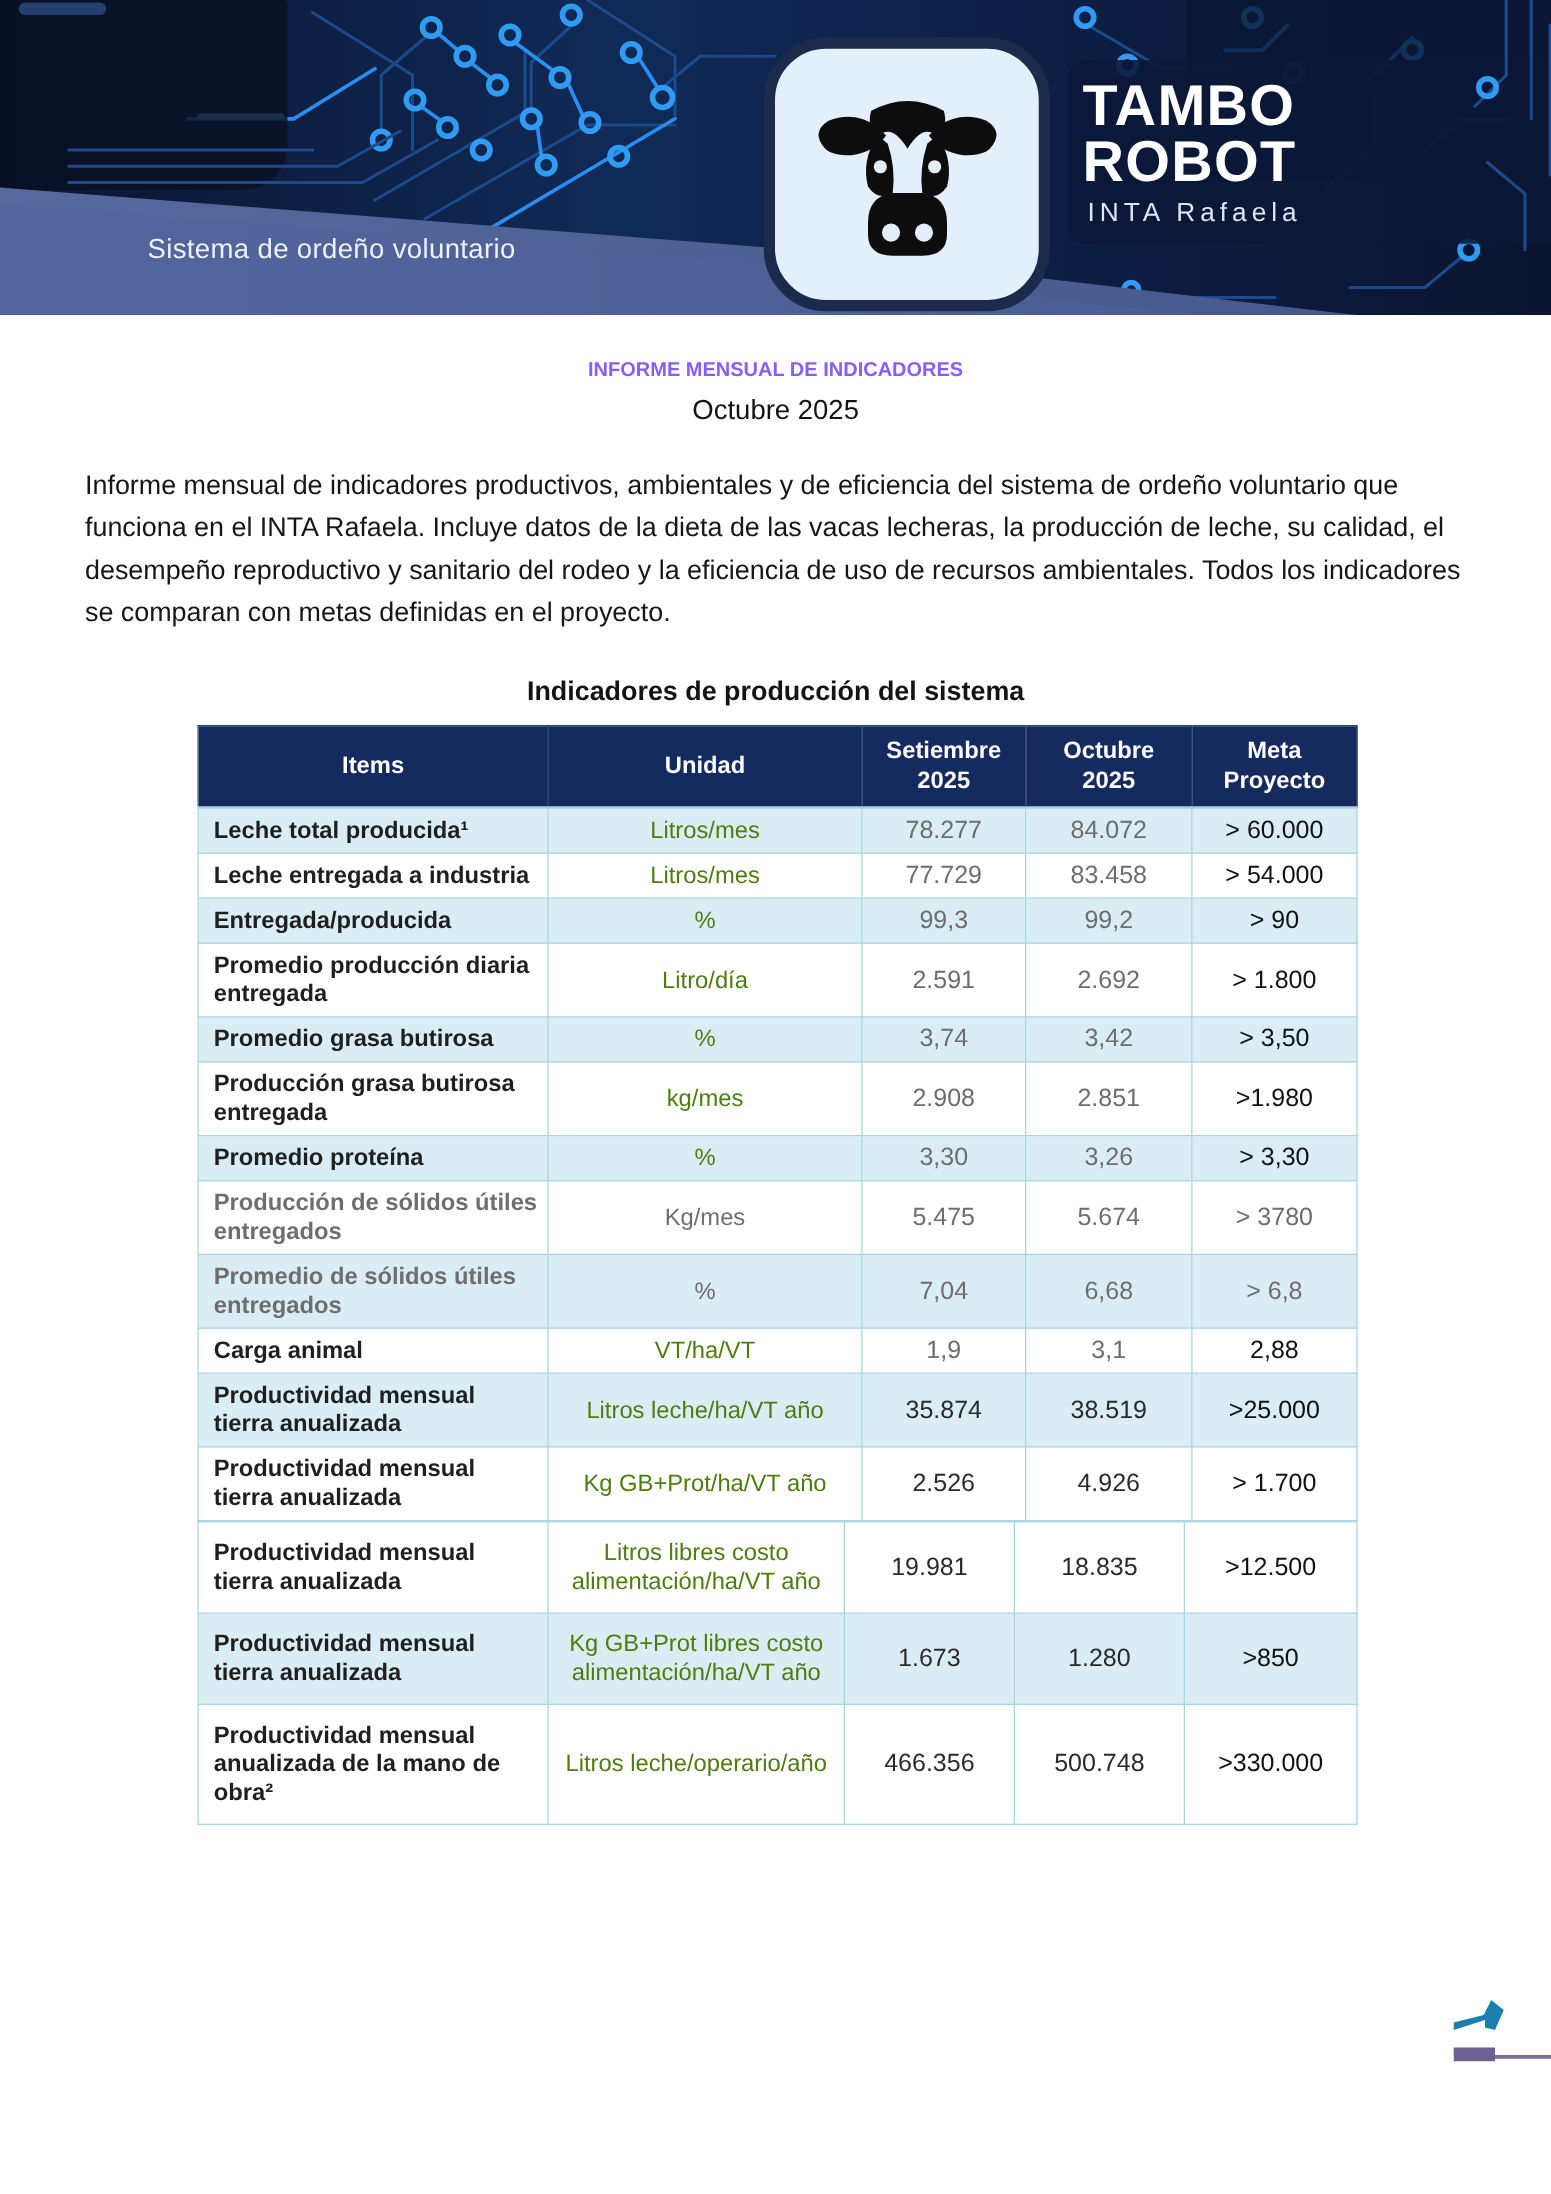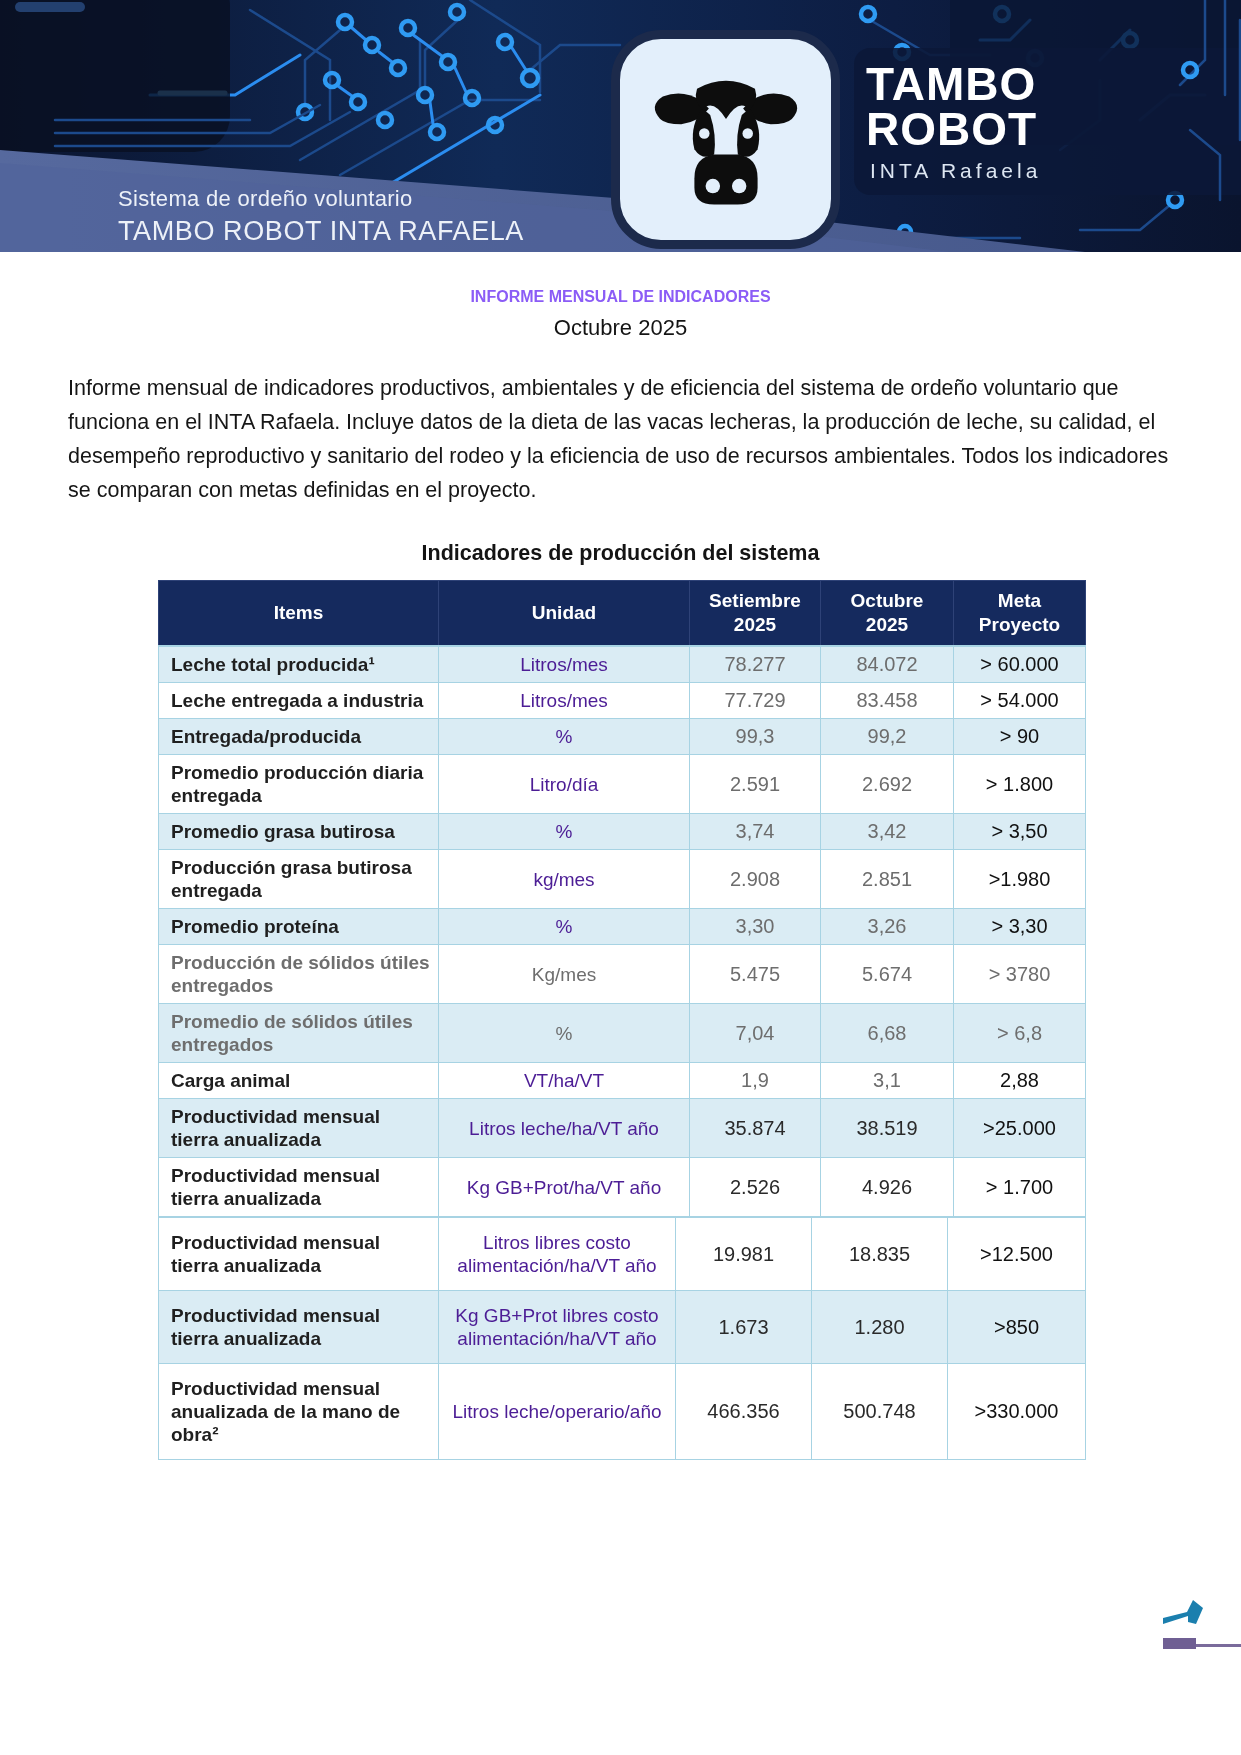--- a/index.html
+++ b/index.html
@@ -42,21 +42,21 @@
   table { border-collapse:collapse; table-layout:fixed; width:927px; }
   th {
     background:#152a5e; color:#ffffff; font-weight:700; font-size:19px; line-height:24px;
     padding:8px 6px; border:1px solid #2e4277; border-bottom:2px solid #a7d3e3; vertical-align:middle;
   }
   td { border:1px solid #a7d3e3; font-size:19px; line-height:23px; padding:6px 8px; vertical-align:middle; }
   tbody tr { background:#ffffff; }
   #tableA tbody tr:nth-child(odd) { background:#daecf4; }
   #tableB tbody tr:nth-child(even) { background:#daecf4; }
   td.item { text-align:left; font-weight:700; color:#1f1f1f; padding-left:12px; }
-  td.unit { text-align:center; color:#4c1d95; }
+  td.unit { text-align:center; color:#4d7c0f; }
   td.val  { text-align:center; color:#6d6d6d; font-size:20px; }
   td.meta { text-align:center; color:#111111; font-size:20px;margin-top:19px; }
   tr.muted td.item, tr.muted td.unit, tr.muted td.meta, tr.muted td.val { color:#6e6e6e; }
   tr.dark-vals td.val { color:#2a2a2a; }
   #tableB td { padding-top:13px; padding-bottom:13px; }
 
   
   .corner-marks { position:absolute; left:1160px; top:1596px; width:81px; height:56px; }
 </style>
 </head>
@@ -157,21 +157,20 @@
       <path d="M1190,130 L1220,155 L1220,200"></path>
     </g>
     <circle cx="1190" cy="70" r="7" fill="none" stroke="#2f9bf3" stroke-width="4.5"></circle>
 
     <polygon points="0,150 640,200 1085,252 0,252" fill="url(#slateGrad)"></polygon>
     <polygon points="0,163 600,210 950,252 0,252" fill="#50639a" opacity="0.55"></polygon>
   </svg>
 
   <div class="tagline">
     <div class="l1">Sistema de ordeño voluntario</div>
-    <div class="l2">TAMBO ROBOT INTA RAFAELA</div>
   </div>
 
   <div class="app-icon">
     <svg width="158" height="158" viewBox="0 0 120 120">
       <g fill="#0d0d0d">
         <path d="M10,44 Q1,34 12,27 Q27,21 41,30 L47,36 Q40,46 26,48 Q14,48 10,44 Z"></path>
         <path d="M110,44 Q119,34 108,27 Q93,21 79,30 L73,36 Q80,46 94,48 Q106,48 110,44 Z"></path>
         <path d="M38,21 Q60,9 82,21 Q85,30 78,37 Q70,28 60,44 Q50,28 42,37 Q35,30 38,21 Z"></path>
         <path d="M41,37 Q32,52 36,67 Q42,76 51,71 Q53,56 48,41 Q44,37 41,37 Z"></path>
         <path d="M79,37 Q88,52 84,67 Q78,76 69,71 Q67,56 72,41 Q76,37 79,37 Z"></path>

